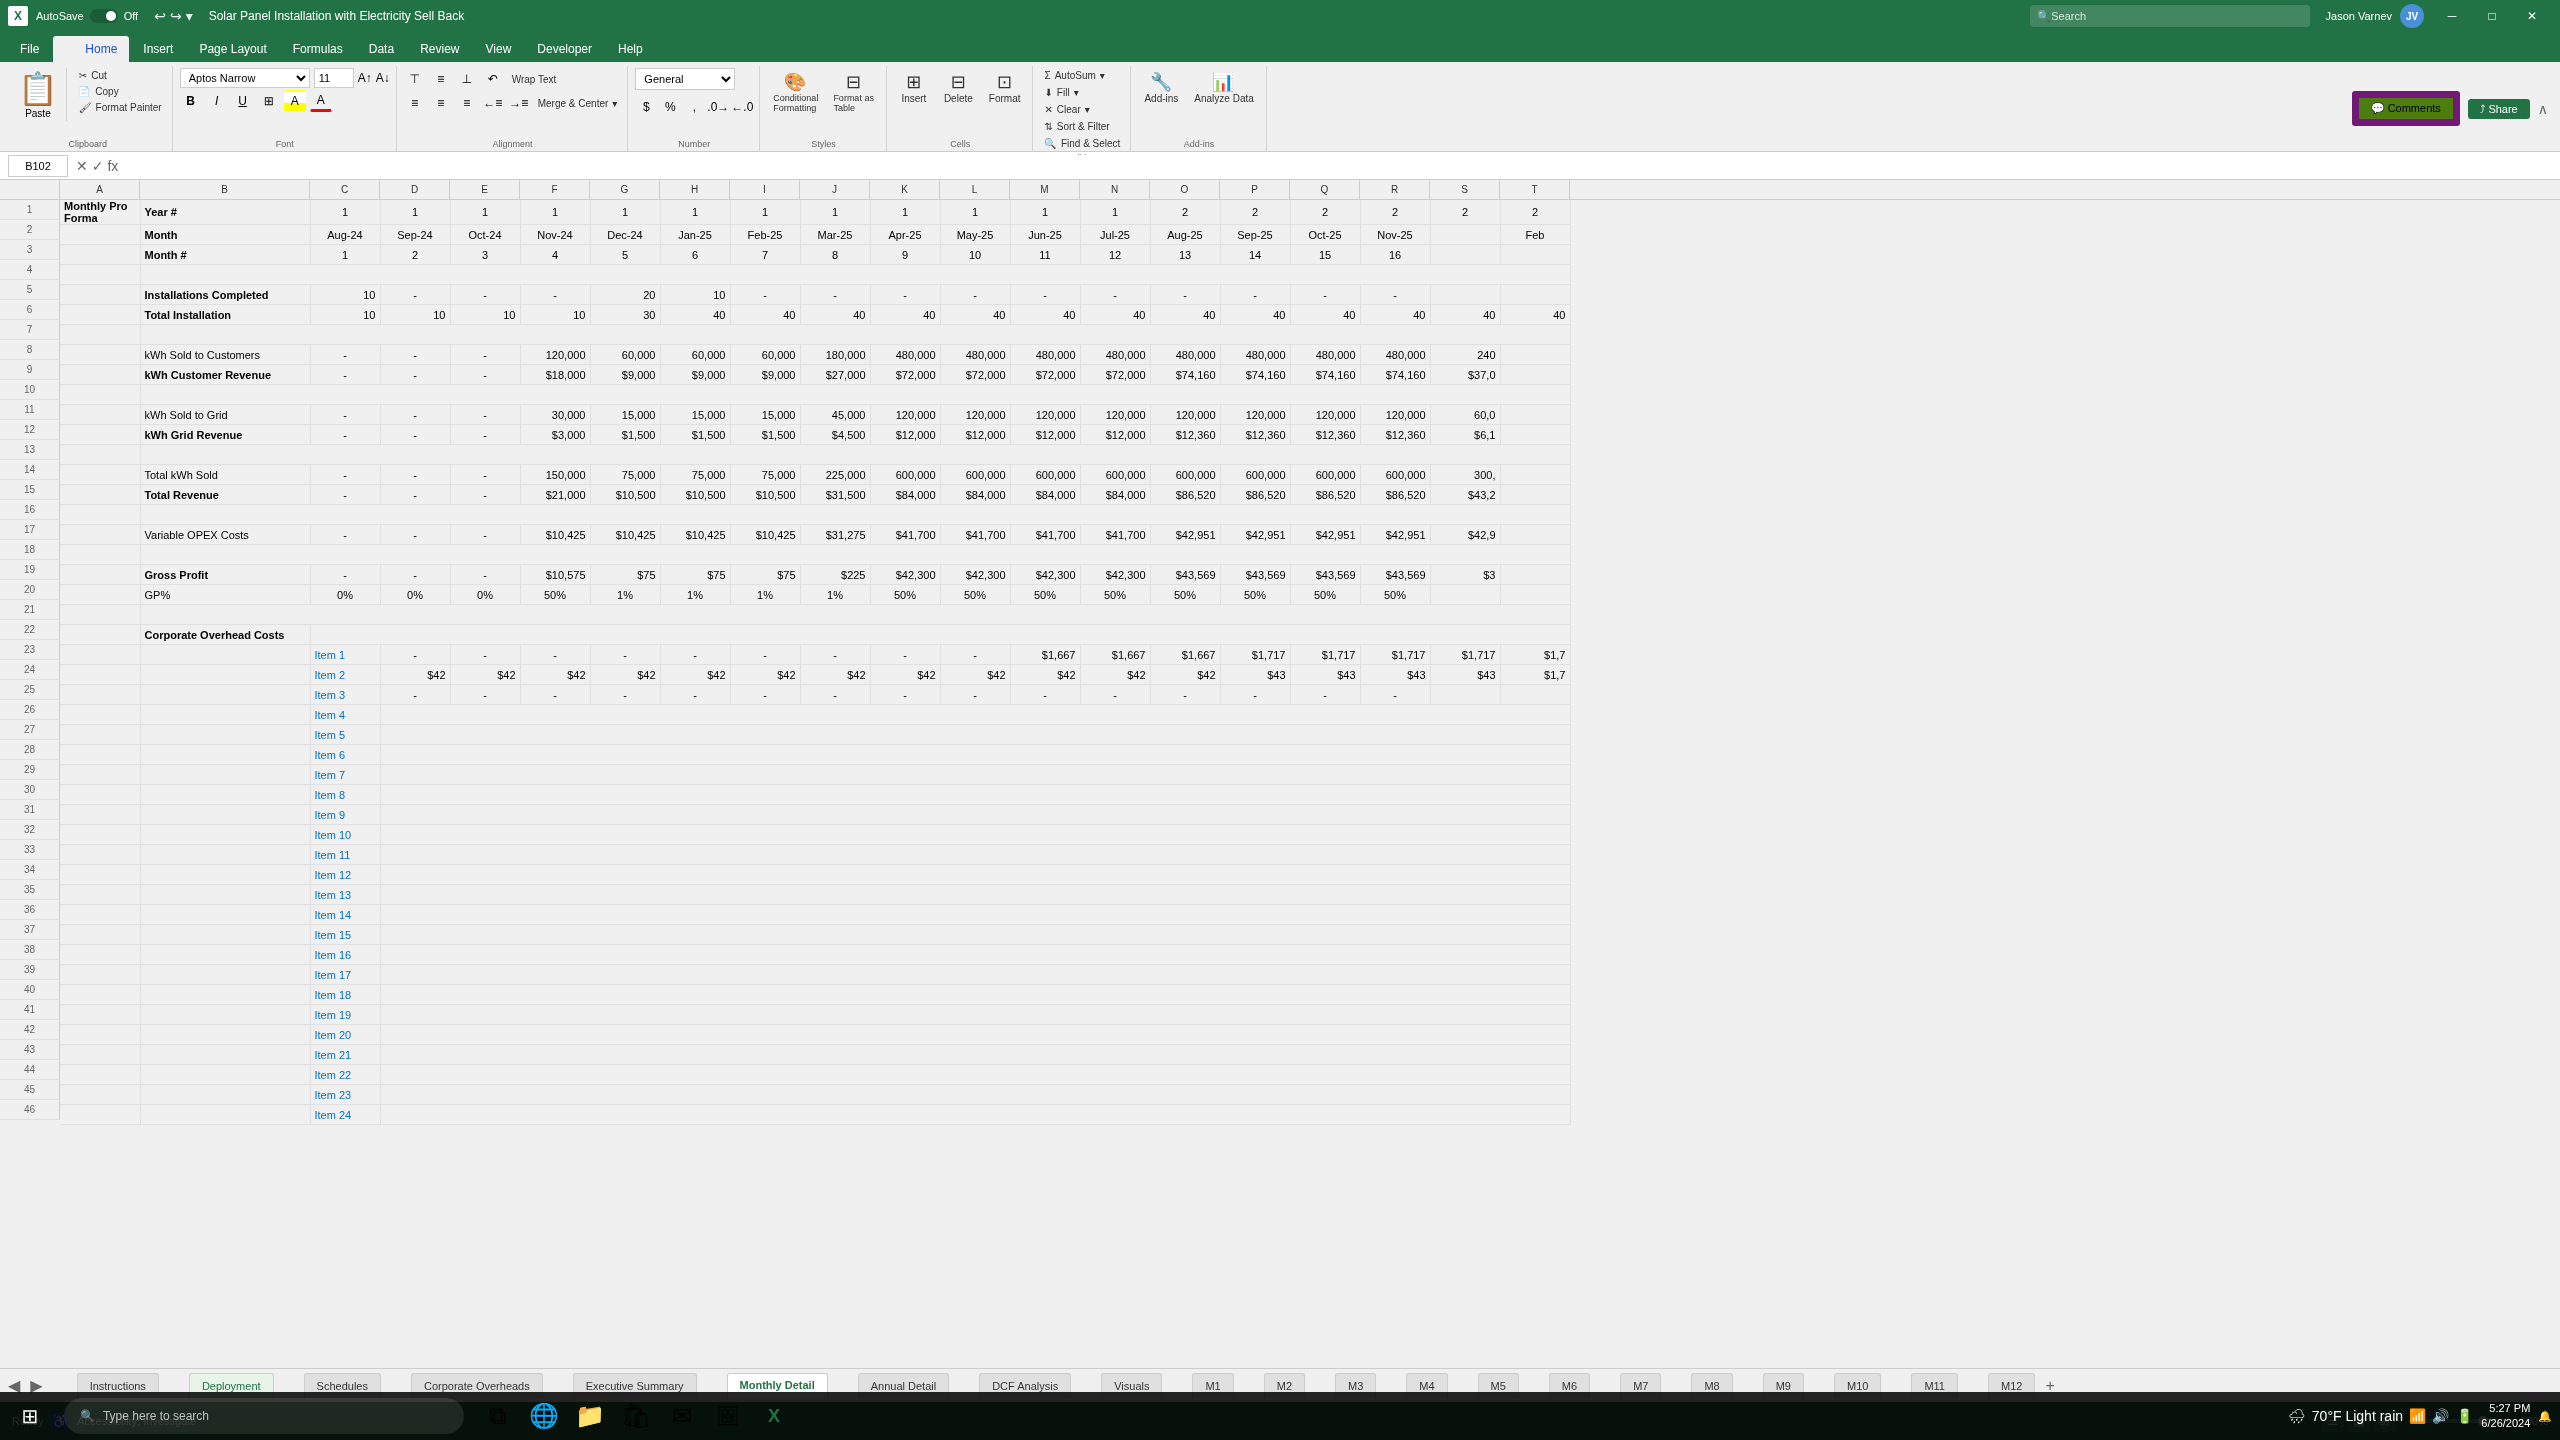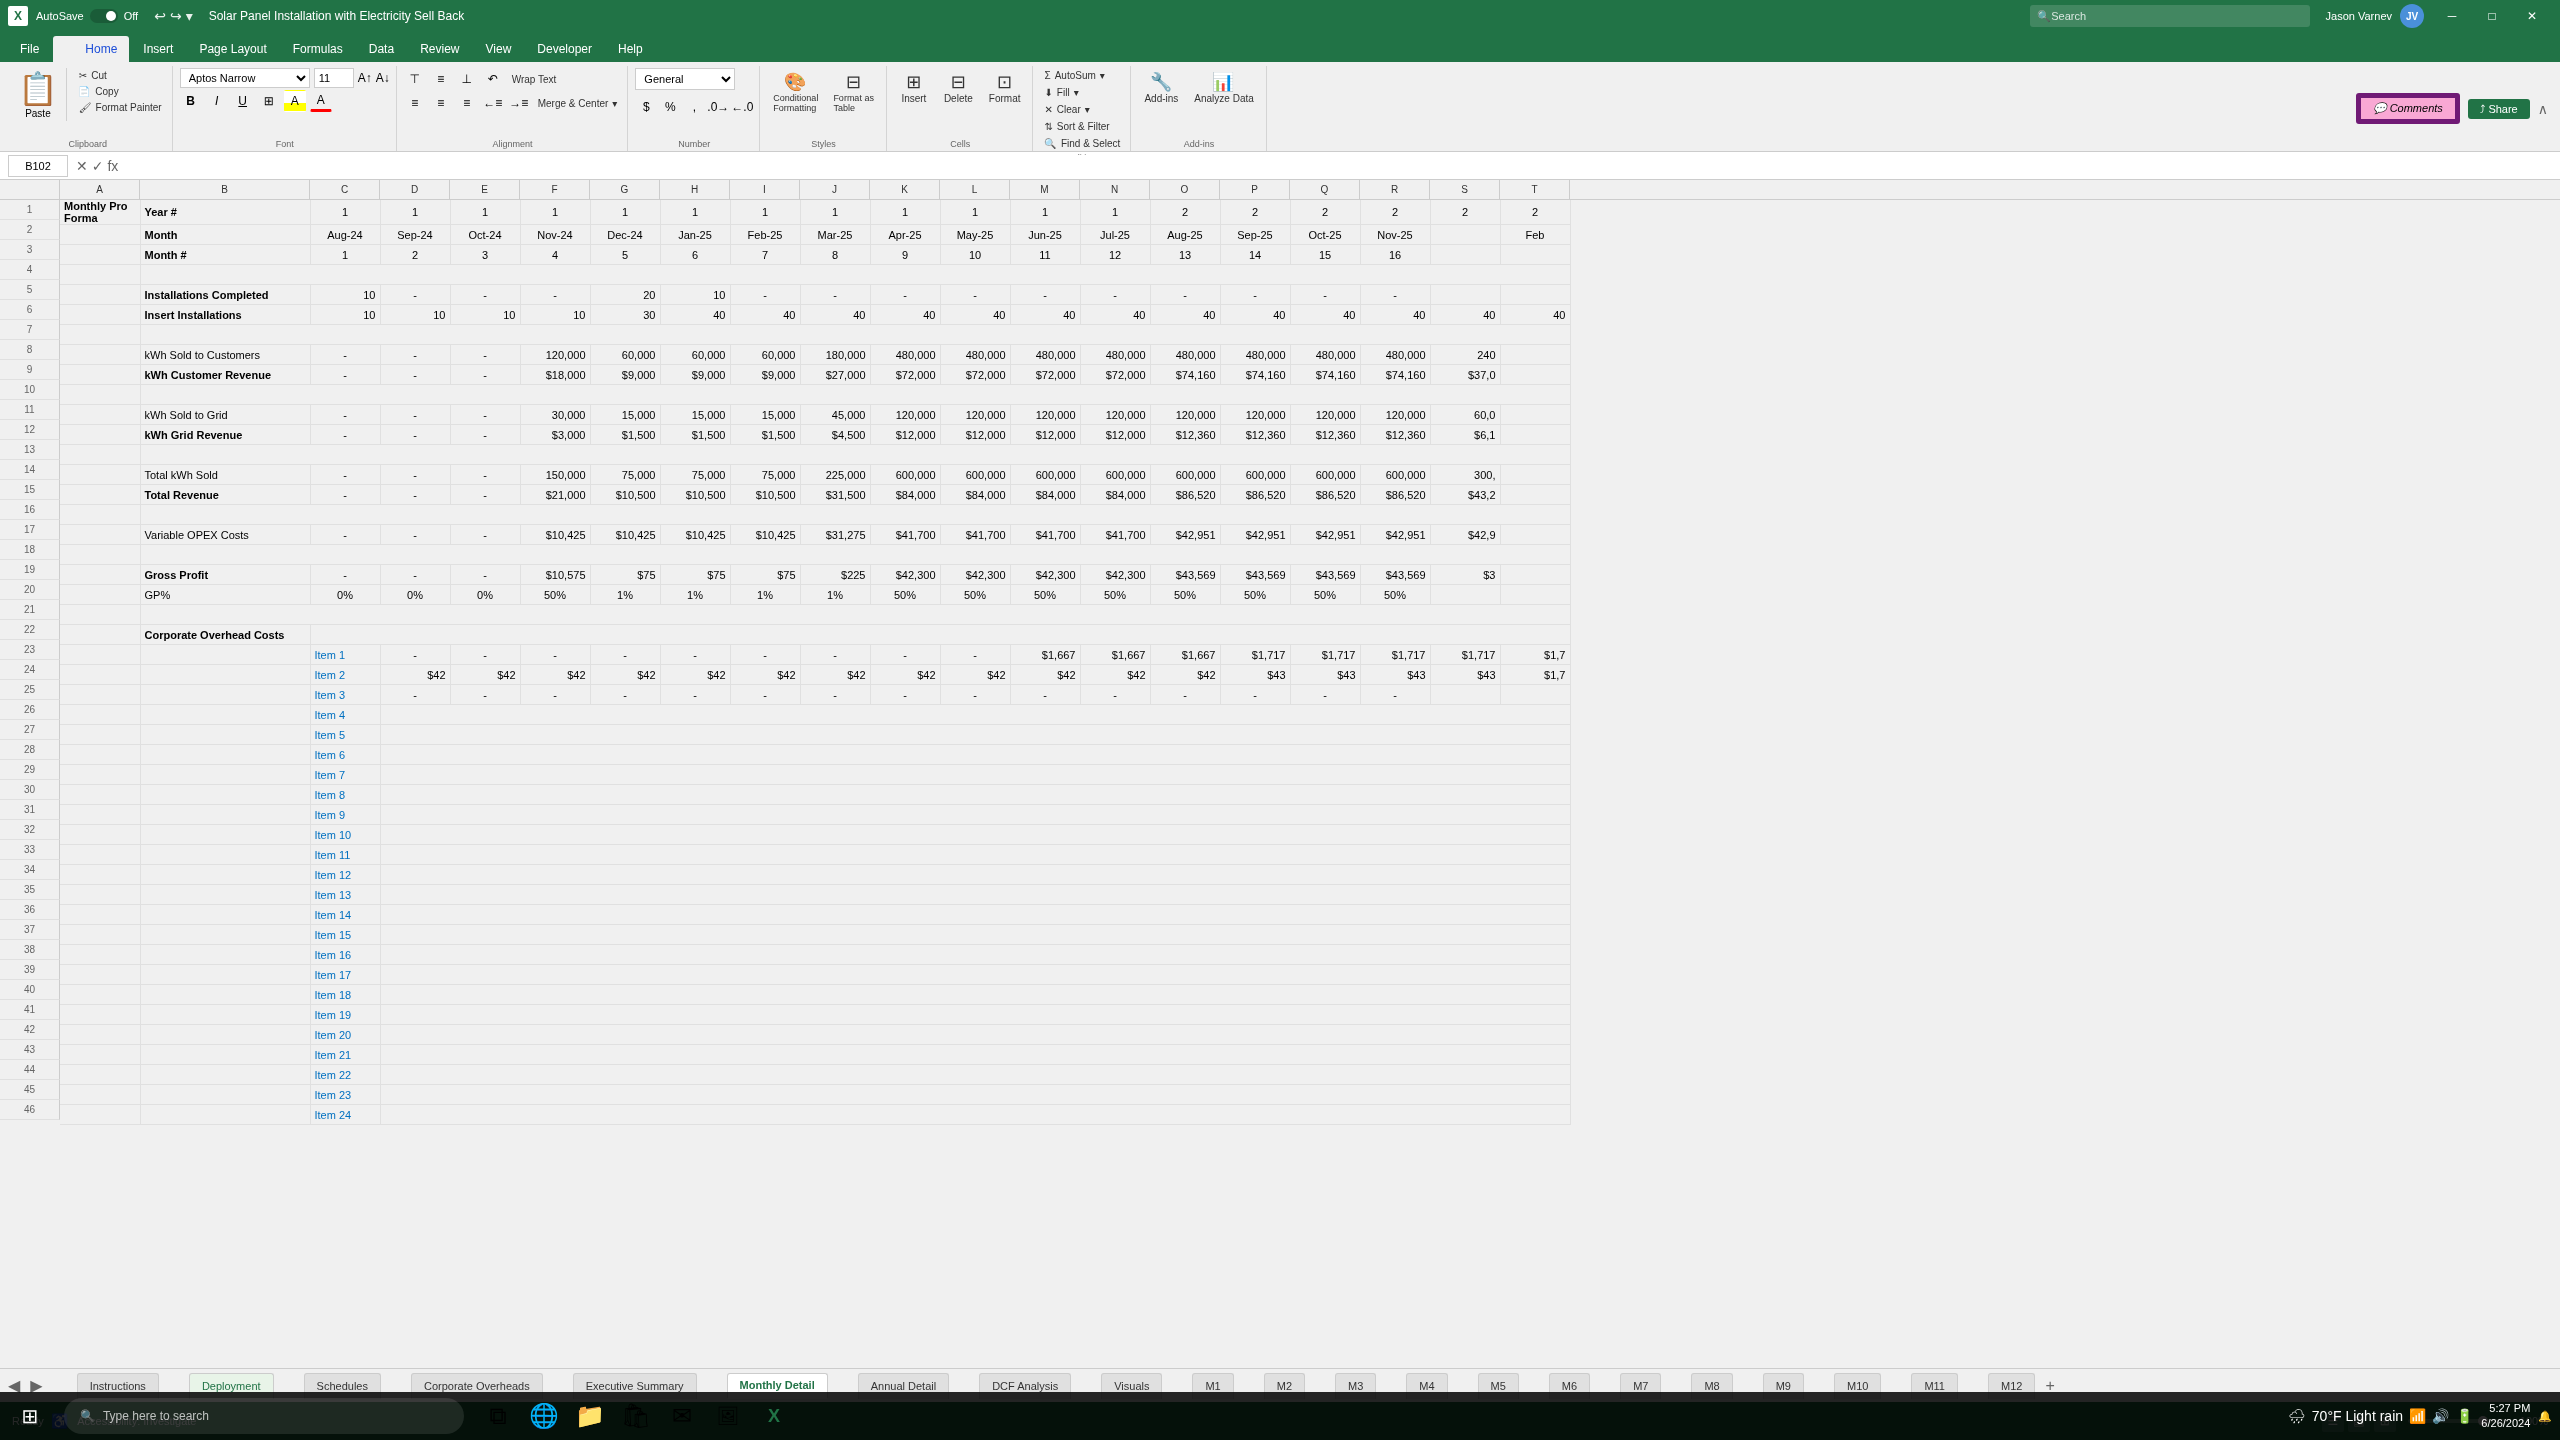--- a/index.html
+++ b/index.html
@@ -508,21 +508,21 @@
       </div>
       <div class="ribbon-btn">
         <span style="font-size:18px;">📊</span>
         <span>Analyze Data</span>
       </div>
     </div>
     <div class="ribbon-group-label">Add-ins</div>
   </div>
 
   <div style="display:flex;align-items:center;gap:8px;margin-left:auto;padding-right:8px;">
-    <div style="border:5px solid #701a75;padding:4px 12px;border-radius:3px;cursor:pointer;font-size:11px;background:#f9a8d4;font-style:italic;">💬 Comments</div>
+    <div style="border:7px solid #701a75;padding:4px 12px;border-radius:3px;cursor:pointer;font-size:11px;background:#4d7c0f;">💬 Comments</div>
     <div style="background:#217346;color:white;padding:4px 12px;border-radius:3px;cursor:pointer;font-size:11px;">⤴ Share</div>
     <div style="font-size:14px;cursor:pointer;color:#666;">∧</div>
   </div>
 </div>
 
 <div id="formula-bar">
   <input id="cell-ref" type="text" value="B102" style="">
   <div class="formula-controls">
     <span>✕</span>
     <span>✓</span>
@@ -724,21 +724,21 @@
           <td class="center">-</td>
           <td class="center">-</td>
           <td class="center">-</td>
           <td class="center">-</td>
           <td class="center"></td>
           <td class="center"></td>
         </tr>
 
         <tr>
           <td></td>
-          <td class="bold">Insert Installations</td>
+          <td class="bold">Total Installation</td>
           <td class="right">10</td>
           <td class="right">10</td>
           <td class="right">10</td>
           <td class="right">10</td>
           <td class="right">30</td>
           <td class="right">40</td>
           <td class="right">40</td>
           <td class="right">40</td>
           <td class="right">40</td>
           <td class="right">40</td>

